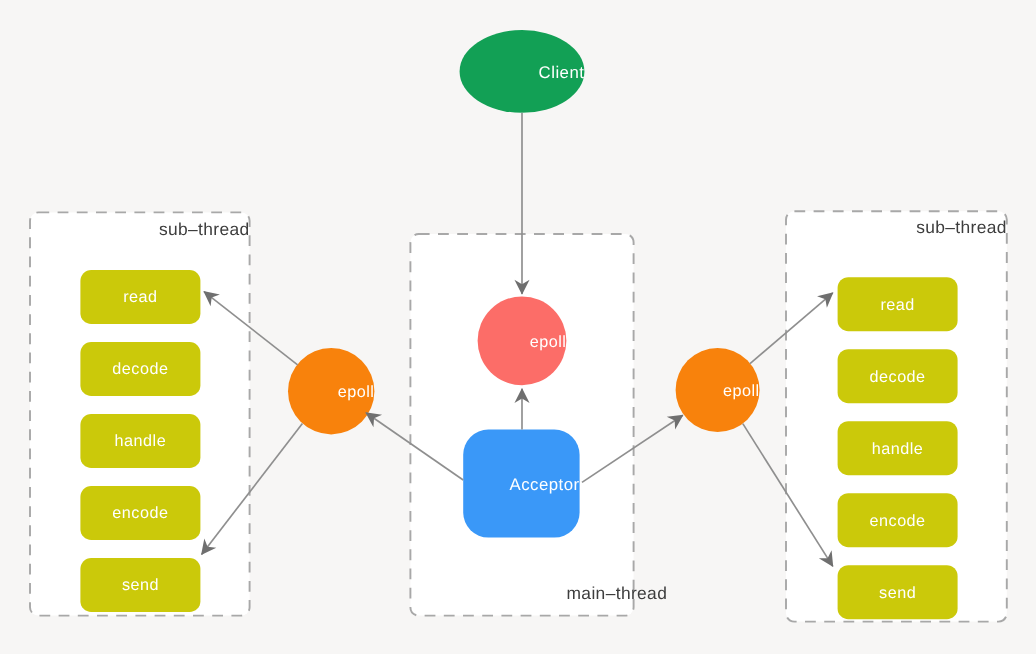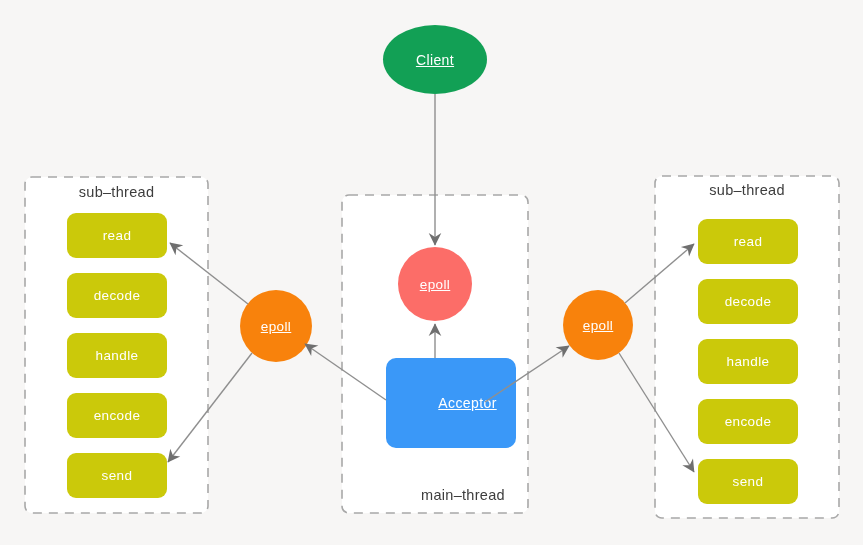--- a/index.html
+++ b/index.html
@@ -14,41 +14,41 @@
     overflow:hidden;
   }
   svg.layer{
     position:absolute;left:0;top:0;width:863px;height:545px;
     pointer-events:none;
   }
   #group-layer{z-index:0;}
   #connector-layer{z-index:3;}
   .group-label{
     position:absolute;z-index:1;
-    text-align:center;
+    text-align:right;
     font-size:14.5px;color:#3d3d3d;
     letter-spacing:0.3px;
   }
   .node{
     position:absolute;z-index:2;
-    display:flex;align-items:center;justify-content:center;
+    display:flex;align-items:center;justify-content:flex-end;
     color:#ffffff;
     font-size:13.5px;
     letter-spacing:0.4px;
-    text-decoration:underline;
   }
   .ellipse{border-radius:50%;}
   .circle{border-radius:50%;}
-  .rounded{border-radius:10px;padding-left:33px;}
+  .rounded{border-radius:21px;}
   .task{
     position:absolute;z-index:2;
     width:100px;height:45px;border-radius:9px;
     display:flex;align-items:center;justify-content:center;
     color:#ffffff;font-size:13.5px;letter-spacing:0.4px;
     background:#cbc90a;
+    margin-top:12px;
   }
   .client{left:383px;top:25px;width:104px;height:69px;background:#12a055;font-size:14px;}
   .main-epoll{left:398px;top:247px;width:74px;height:74px;background:#fc6d68;}
   .acceptor{left:386px;top:358px;width:97px;height:90px;background:#3a98f8;font-size:14px;}
   .left-epoll{left:240px;top:290px;width:72px;height:72px;background:#f8820c;}
   .right-epoll{left:563px;top:290px;width:70px;height:70px;background:#f8820c;}
 </style>
 </head>
 <body>
 

